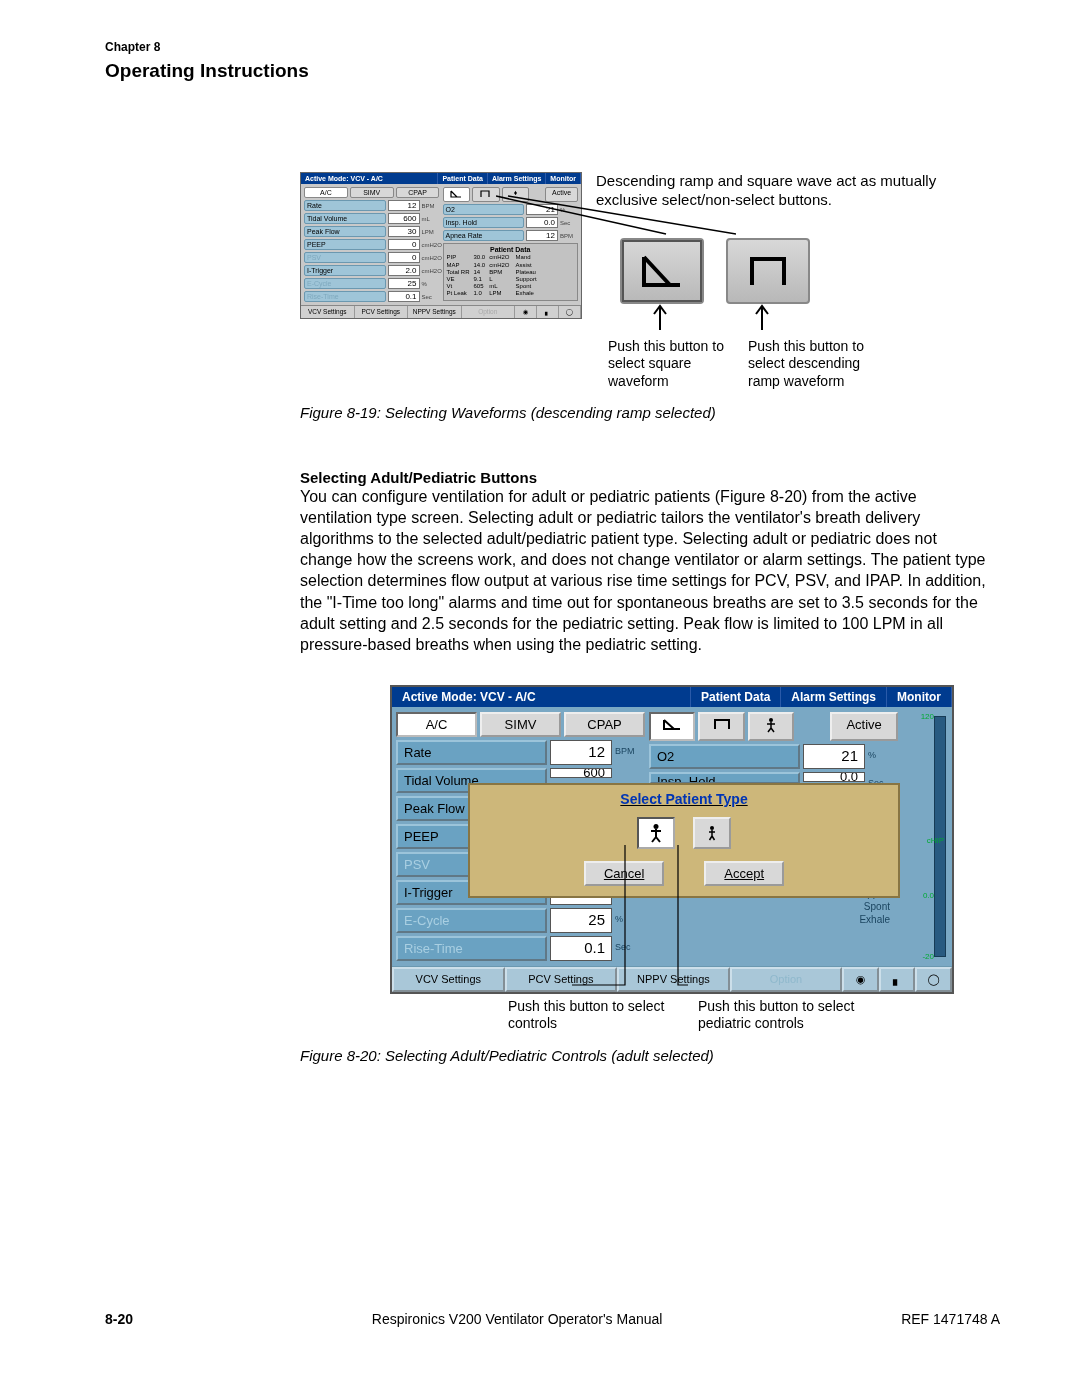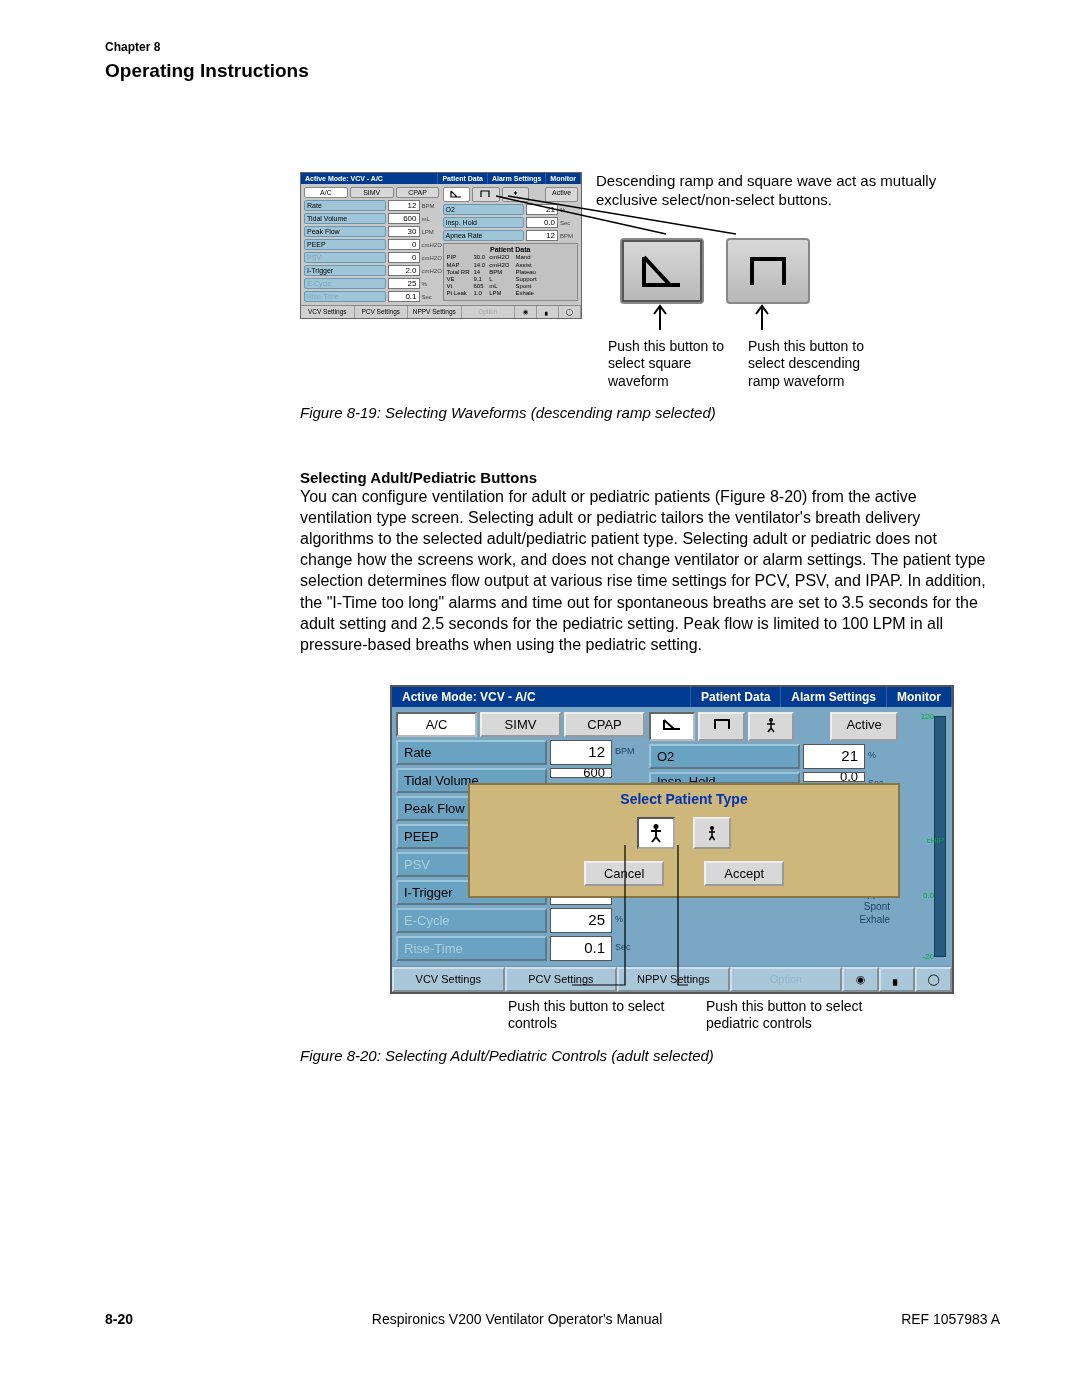--- a/index.html
+++ b/index.html
@@ -220,20 +220,21 @@
   }
   .vl-bottom > div.dim { color: #8fb8cc; }
 
   
   .dialog {
     position: absolute;
     left: 78px; right: 90px; top: 98px;
     background: #cdb77a;
     border: 2px solid #887543;
     padding: 6px 10px 10px 10px;
+    text-decoration: underline;
   }
   .dialog-title {
     text-align: center;
     color: #0034b4;
     font-weight: bold;
     font-size: 14px;
     margin-bottom: 10px;
   }
   .dialog-icons { display: flex; justify-content: center; gap: 18px; margin-bottom: 12px; }
   .dialog-icon {
@@ -248,21 +249,21 @@
     padding: 3px 18px; font-size: 13px;
   }
 
   .vl-wrap { position: relative; }
 
   .fig2-annot {
     display: flex;
     margin-left: 118px;
     margin-top: 4px;
     font-size: 14px;
-    gap: 28px;
+    gap: 20px;
   }
   .fig2-annot > div { width: 170px; line-height: 1.25; }
 
   .footer {
     position: absolute;
     left: 105px; right: 80px; bottom: 40px;
     display: flex;
     justify-content: space-between;
     font-size: 14px;
   }
@@ -585,15 +586,15 @@
       </div>
 
       <div class="caption" style="margin-left:-90px">Figure 8-20: Selecting Adult/Pediatric Controls (adult selected)</div>
     </div>
 
   </div>
 
   <div class="footer">
     <div class="pg">8-20</div>
     <div>Respironics V200 Ventilator Operator's Manual</div>
-    <div>REF 1057983 A</div>
+    <div>REF 1471748 A</div>
   </div>
 </div>
 
 </body></html>

